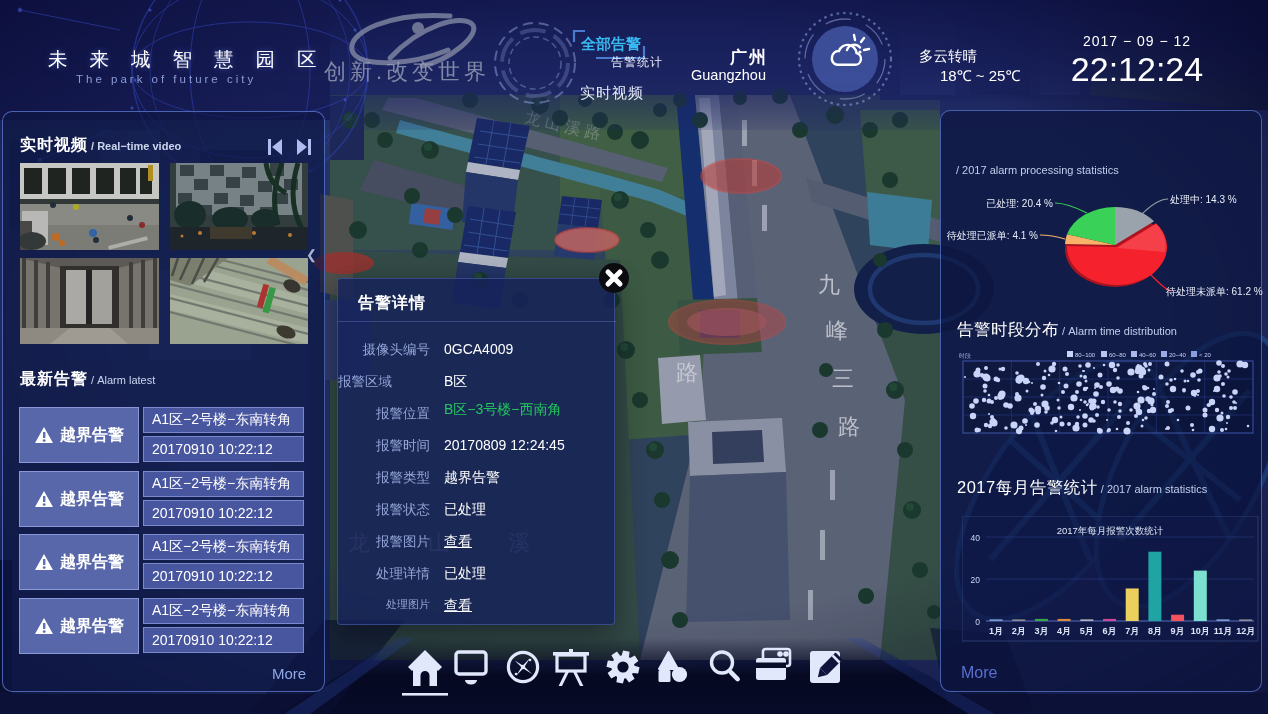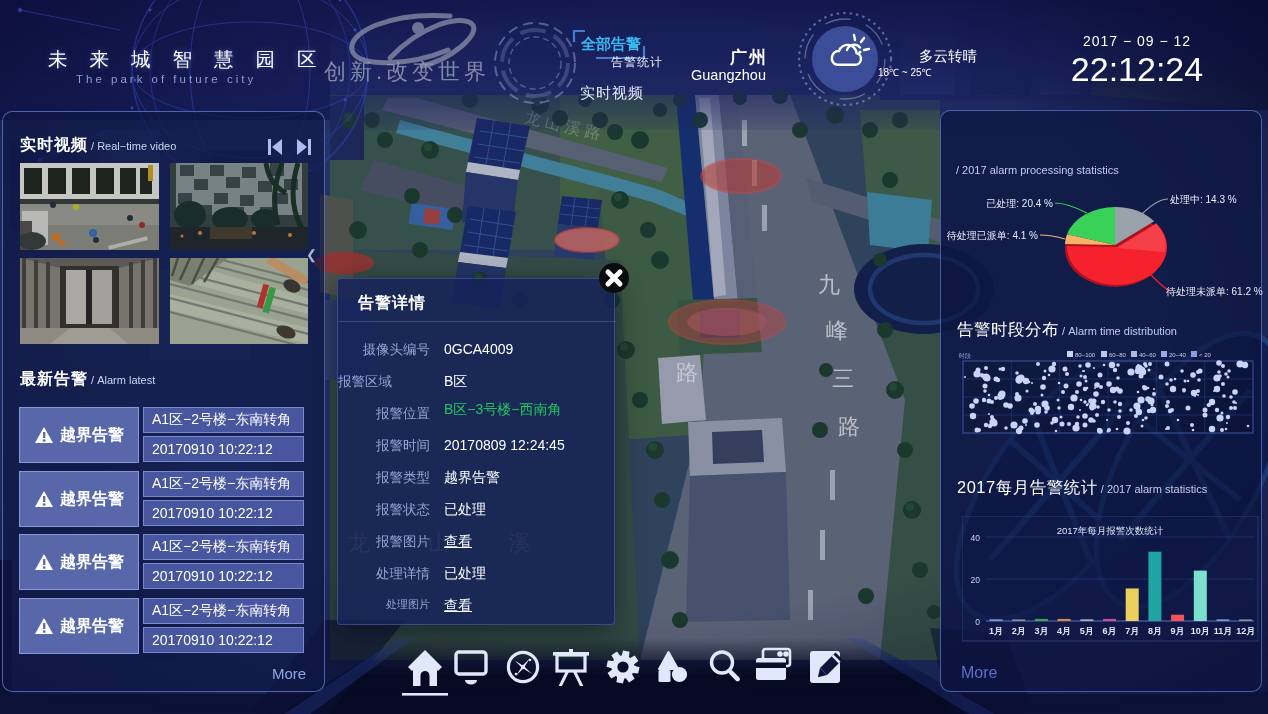--- a/index.html
+++ b/index.html
@@ -333,30 +333,30 @@
 
   <g stroke="#ffffff" stroke-width="2.4" fill="none" stroke-linecap="round">
     <path d="M57,45 a7.5,7.5 0 0 1 13,-2.5"></path>
     <path d="M74,45 L79,44 M71,37 L74,33 M65,35 L64,30"></path>
     <circle cx="70" cy="47" r="1.6" fill="#fff" stroke="none"></circle>
     <path d="M42,52 a6.5,6.5 0 0 1 7,-6 a9,9 0 0 1 17.5,2 a6,6 0 0 1 -1.5,11.8 L47,59.8 a6.3,6.3 0 0 1 -5,-7.8 Z"></path>
   </g>
 </svg>
 
 <div class="abs" style="left:919px;top:47px;color:#fff;font-size:14.5px;">多云转晴</div>
-<div class="abs" style="left:878px;top:65px;color:#fff;font-size:10px;">18℃ ~ 25℃</div>
+<div class="abs" style="left:940px;top:65px;color:#fff;font-size:15px;">18℃ ~ 25℃</div>
 
 <div class="abs" style="left:1037px;top:33px;width:200px;text-align:center;color:#fff;">
   <div style="font-size:14px;letter-spacing:1px;">2017 − 09 − 12</div>
   <div style="font-size:34px;margin-top:1px;">22:12:24</div>
 </div>
 
 <div class="abs" style="left:2px;top:111px;width:323px;height:581px;background:rgba(13,23,68,0.66);border:1px solid rgba(95,125,215,0.75);border-radius:10px;">
 
-  <div class="abs" style="left:17px;top:23px;color:#fff;font-size:16px;font-weight:bold;letter-spacing:1px;">实时视频<span style="font-size:11px;font-weight:normal;color:#cdd6f0;letter-spacing:0;"> / Real−time video</span></div>
+  <div class="abs" style="left:17px;top:23px;color:#fff;font-size:16px;font-weight:bold;letter-spacing:1px;">实时视频<span style="font-size:11px;font-weight:bold;color:#cdd6f0;letter-spacing:0;"> / Real−time video</span></div>
 
   <svg class="abs" width="60" height="18" style="left:262px;top:26px" fill="#aebcf0">
     <polygon points="3,1 6,1 6,17 3,17"></polygon>
         <polygon points="17,1 7,9 17,17"></polygon>
     <polygon points="32,1 42,9 32,17"></polygon>
         <polygon points="43,1 46,1 46,17 43,17"></polygon>
   </svg>
 
   <svg class="abs" width="139" height="87" style="left:17px;top:51px">
     <rect width="139" height="87" fill="#a09e93"></rect>

